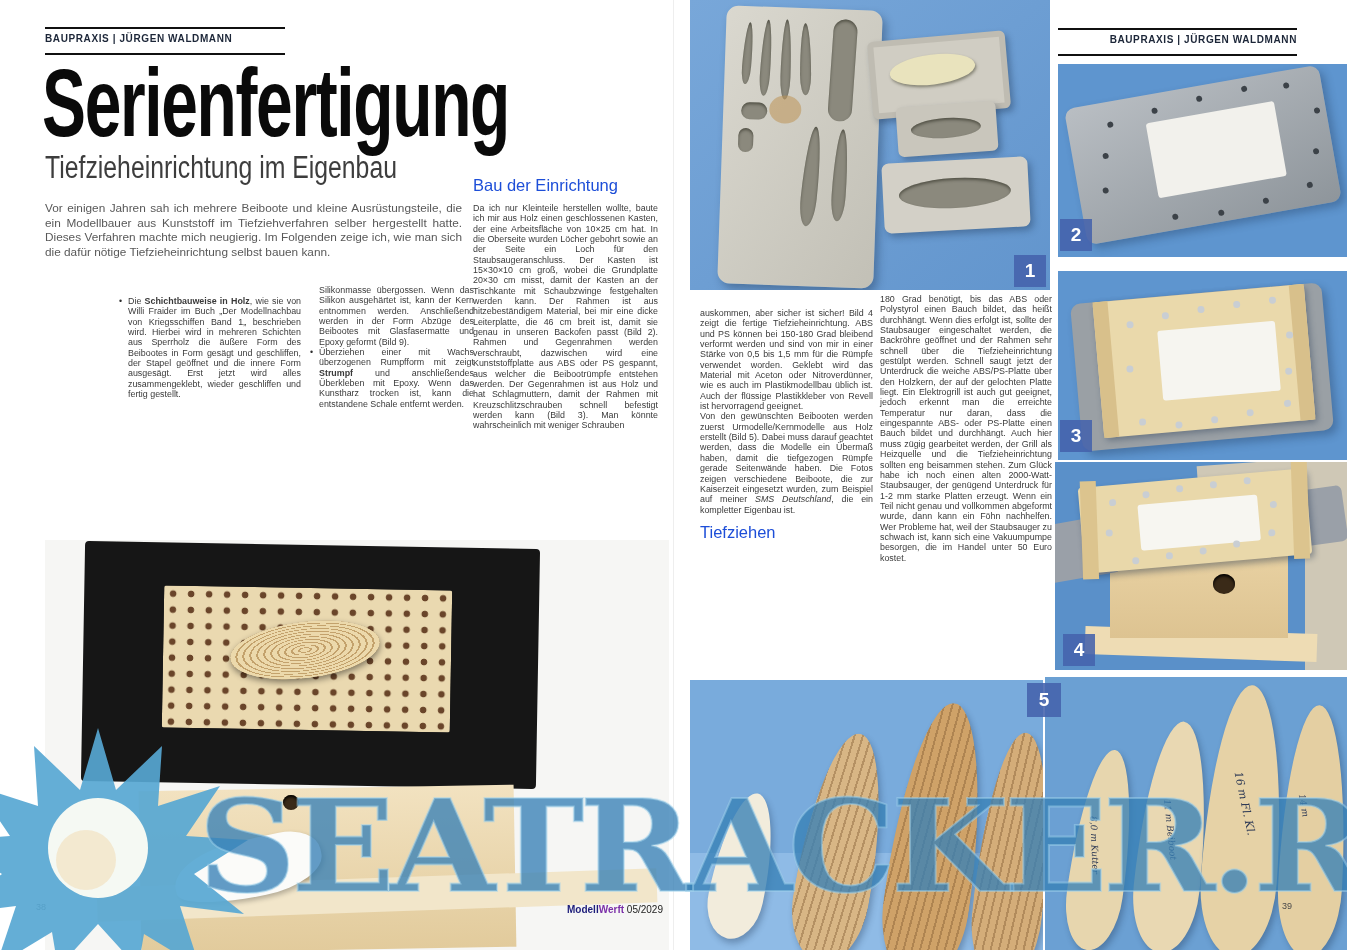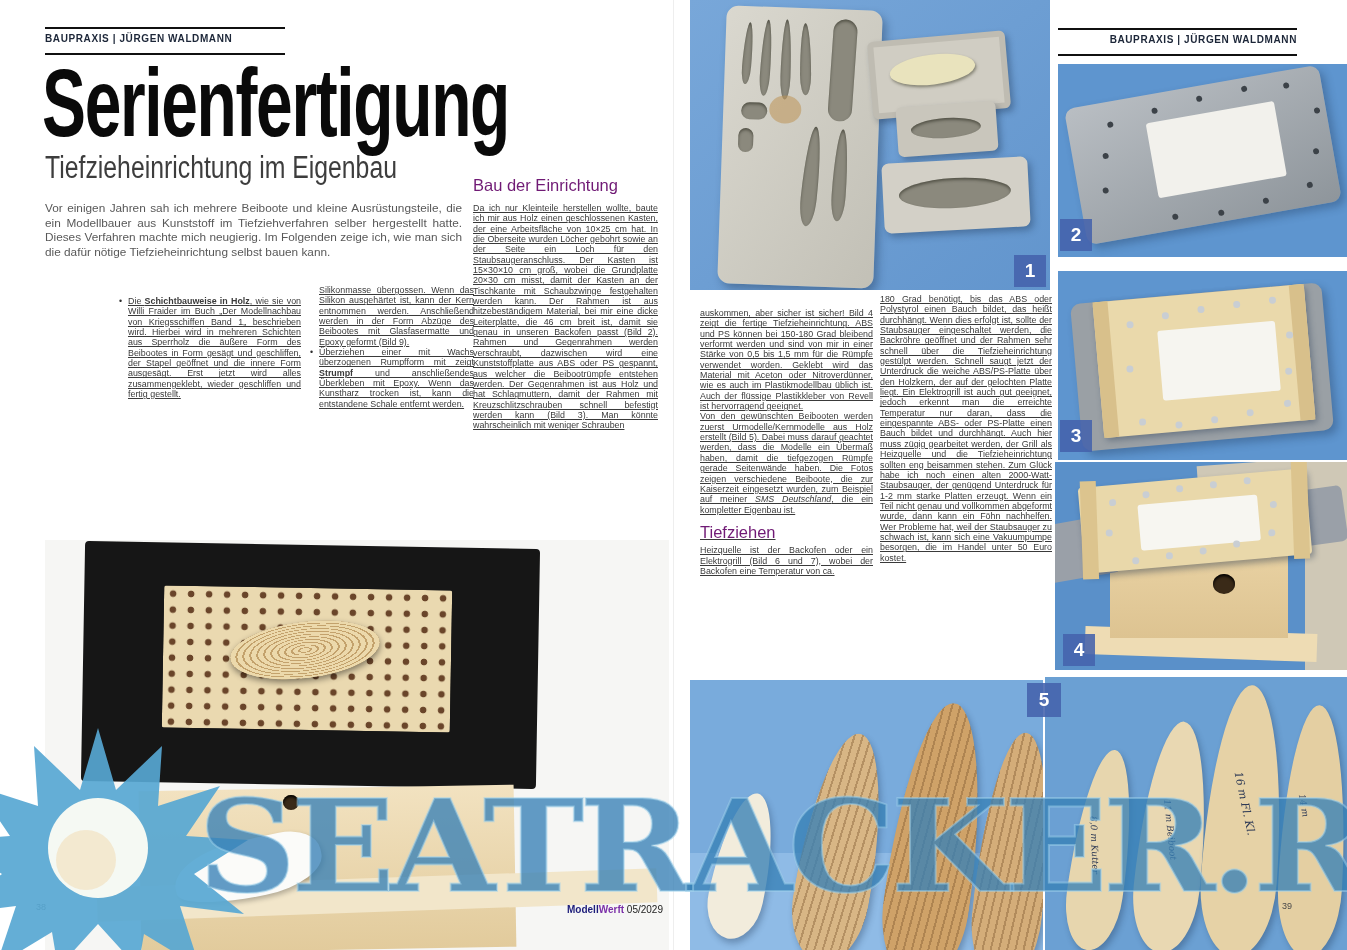--- a/index.html
+++ b/index.html
@@ -13,27 +13,27 @@
   .kicker{font-size:10px;font-weight:bold;letter-spacing:.6px;color:#1c2638;}
   .title{
     font-size:97px;font-weight:bold;line-height:.96;letter-spacing:-2px;color:#0a0a0a;
     transform:scale(.68,1);transform-origin:left top;white-space:nowrap;
   }
   .subtitle{
     font-size:31px;font-weight:400;color:#3d3d3d;transform:scale(.8,1);
     transform-origin:left top;white-space:nowrap;
   }
   .intro{font-size:11.8px;line-height:14.6px;color:#585858;text-align:justify;}
-  .body{font-size:8.9px;line-height:10.35px;text-align:justify;color:#3a3a3a;text-decoration:underline;}
+  .body{font-size:8.9px;line-height:10.35px;text-align:justify;color:#3a3a3a;}
   .body p{margin:0;}
   .body ul{margin:0;padding:0;}
   .body li{list-style:none;position:relative;padding-left:9px;margin:0;}
   .body li::before{content:"\2022";position:absolute;left:0;top:0;color:#2e2e2e;}
   .cont-indent{padding-left:9px;}
-  .colhead{font-size:16.5px;font-weight:400;color:#701a75;white-space:nowrap;}
+  .colhead{font-size:16.5px;font-weight:400;color:#1d4ed8;white-space:nowrap;}
   .b{font-weight:bold;}
   .i{font-style:italic;}
   .pagenum{font-size:9px;color:#4a4a4a;}
   .brandline{font-size:10px;color:#222;text-align:right;}
   .brand1{font-weight:bold;color:#1d1d7a;}
   .brand2{font-weight:bold;color:#7b2fa8;}
   .spine{position:absolute;left:673px;top:0;width:1px;height:100%;background:#eeeeee;}
   
   .photo{position:absolute;overflow:hidden;}
   .badge{
@@ -170,21 +170,20 @@
       <div class="shape" style="left:212px;top:-8px;width:16px;height:98px;background:#dcc48e;transform:rotate(3deg);"></div>
       <div class="screws" style="left:30px;top:14px;box-shadow:34px -5px 0 #c9ced3,68px -8px 0 #c9ced3,102px -9px 0 #c9ced3,136px -10px 0 #c9ced3,160px 16px 0 #c9ced3,156px 44px 0 #c9ced3,120px 52px 0 #c9ced3,86px 56px 0 #c9ced3,52px 58px 0 #c9ced3,18px 60px 0 #c9ced3,-6px 30px 0 #c9ced3;"></div>
     </div>
     <div class="badge" style="left:8px;bottom:4px;">4</div>
   </div>
 
   <div class="abs body" style="left:700px;top:280px;width:173px;margin-top:28px;">
     <p>auskommen, aber sicher ist sicher! Bild 4 zeigt die fertige Tiefzieheinrichtung. ABS und PS können bei 150-180 Grad bleibend verformt werden und sind von mir in einer Stärke von 0,5 bis 1,5 mm für die Rümpfe verwendet worden. Geklebt wird das Material mit Aceton oder Nitroverdünner, wie es auch im Plastikmodellbau üblich ist. Auch der flüssige Plastikkleber von Revell ist hervorragend geeignet.</p>
     <p><span>Von den gewünschten Beibooten werden zuerst Urmodelle/Kernmodelle aus Holz erstellt (Bild 5). Dabei muss darauf geachtet werden, dass die Modelle ein Übermaß haben, damit die tiefgezogen Rümpfe gerade Seitenwände haben. Die Fotos zeigen verschiedene Beiboote, die zur Kaiserzeit eingesetzt wurden, zum Beispiel auf meiner </span><span class="i">SMS Deutschland</span><span>, die ein kompletter Eigenbau ist.</span></p>
     <div class="colhead" style="margin:12px 0 8px;">Tiefziehen</div>
-    <p>Heizquelle ist der Backofen oder ein Elektrogrill (Bild 6 und 7), wobei der Backofen eine Temperatur von ca.</p>
   </div>
   <div class="abs body" style="left:880px;top:294px;width:172px;">180 Grad benötigt, bis das ABS oder Polystyrol einen Bauch bildet, das heißt durchhängt. Wenn dies erfolgt ist, sollte der Staubsauger eingeschaltet werden, die Backröhre geöffnet und der Rahmen sehr schnell über die Tiefzieheinrichtung gestülpt werden. Schnell saugt jetzt der Unterdruck die weiche ABS/PS-Platte über den Holzkern, der auf der gelochten Platte liegt. Ein Elektrogrill ist auch gut geeignet, jedoch erkennt man die erreichte Temperatur nur daran, dass die eingespannte ABS- oder PS-Platte einen Bauch bildet und durchhängt. Auch hier muss zügig gearbeitet werden, der Grill als Heizquelle und die Tiefzieheinrichtung sollten eng beisammen stehen. Zum Glück habe ich noch einen alten 2000-Watt-Staubsauger, der genügend Unterdruck für 1-2 mm starke Platten erzeugt. Wenn ein Teil nicht genau und vollkommen abgeformt wurde, dann kann ein Föhn nachhelfen. Wer Probleme hat, weil der Staubsauger zu schwach ist, kann sich eine Vakuumpumpe besorgen, die im Handel unter 50 Euro kostet.</div>
 
   <div class="photo" style="left:690px;top:680px;width:353px;height:270px;background:linear-gradient(#79abdc 64%,#8fbbe6 64%);">
     <div class="shape leafV" style="left:25px;top:112px;width:55px;height:148px;background:#f2ecdc;transform:rotate(12deg);box-shadow:3px 4px 6px rgba(20,40,70,.3);"></div>
     <div class="shape leafV grain" style="left:112px;top:52px;width:76px;height:232px;background-color:#d8b685;transform:rotate(10deg);box-shadow:3px 4px 6px rgba(20,40,70,.3);"></div>
     <div class="shape leafV grain" style="left:202px;top:22px;width:86px;height:282px;background-color:#cfa268;transform:rotate(8deg);box-shadow:3px 4px 6px rgba(20,40,70,.3);"></div>
     <div class="shape leafV grain" style="left:288px;top:52px;width:70px;height:252px;background-color:#d4ad79;transform:rotate(6deg);box-shadow:3px 4px 6px rgba(20,40,70,.3);"></div>
   </div>
 

